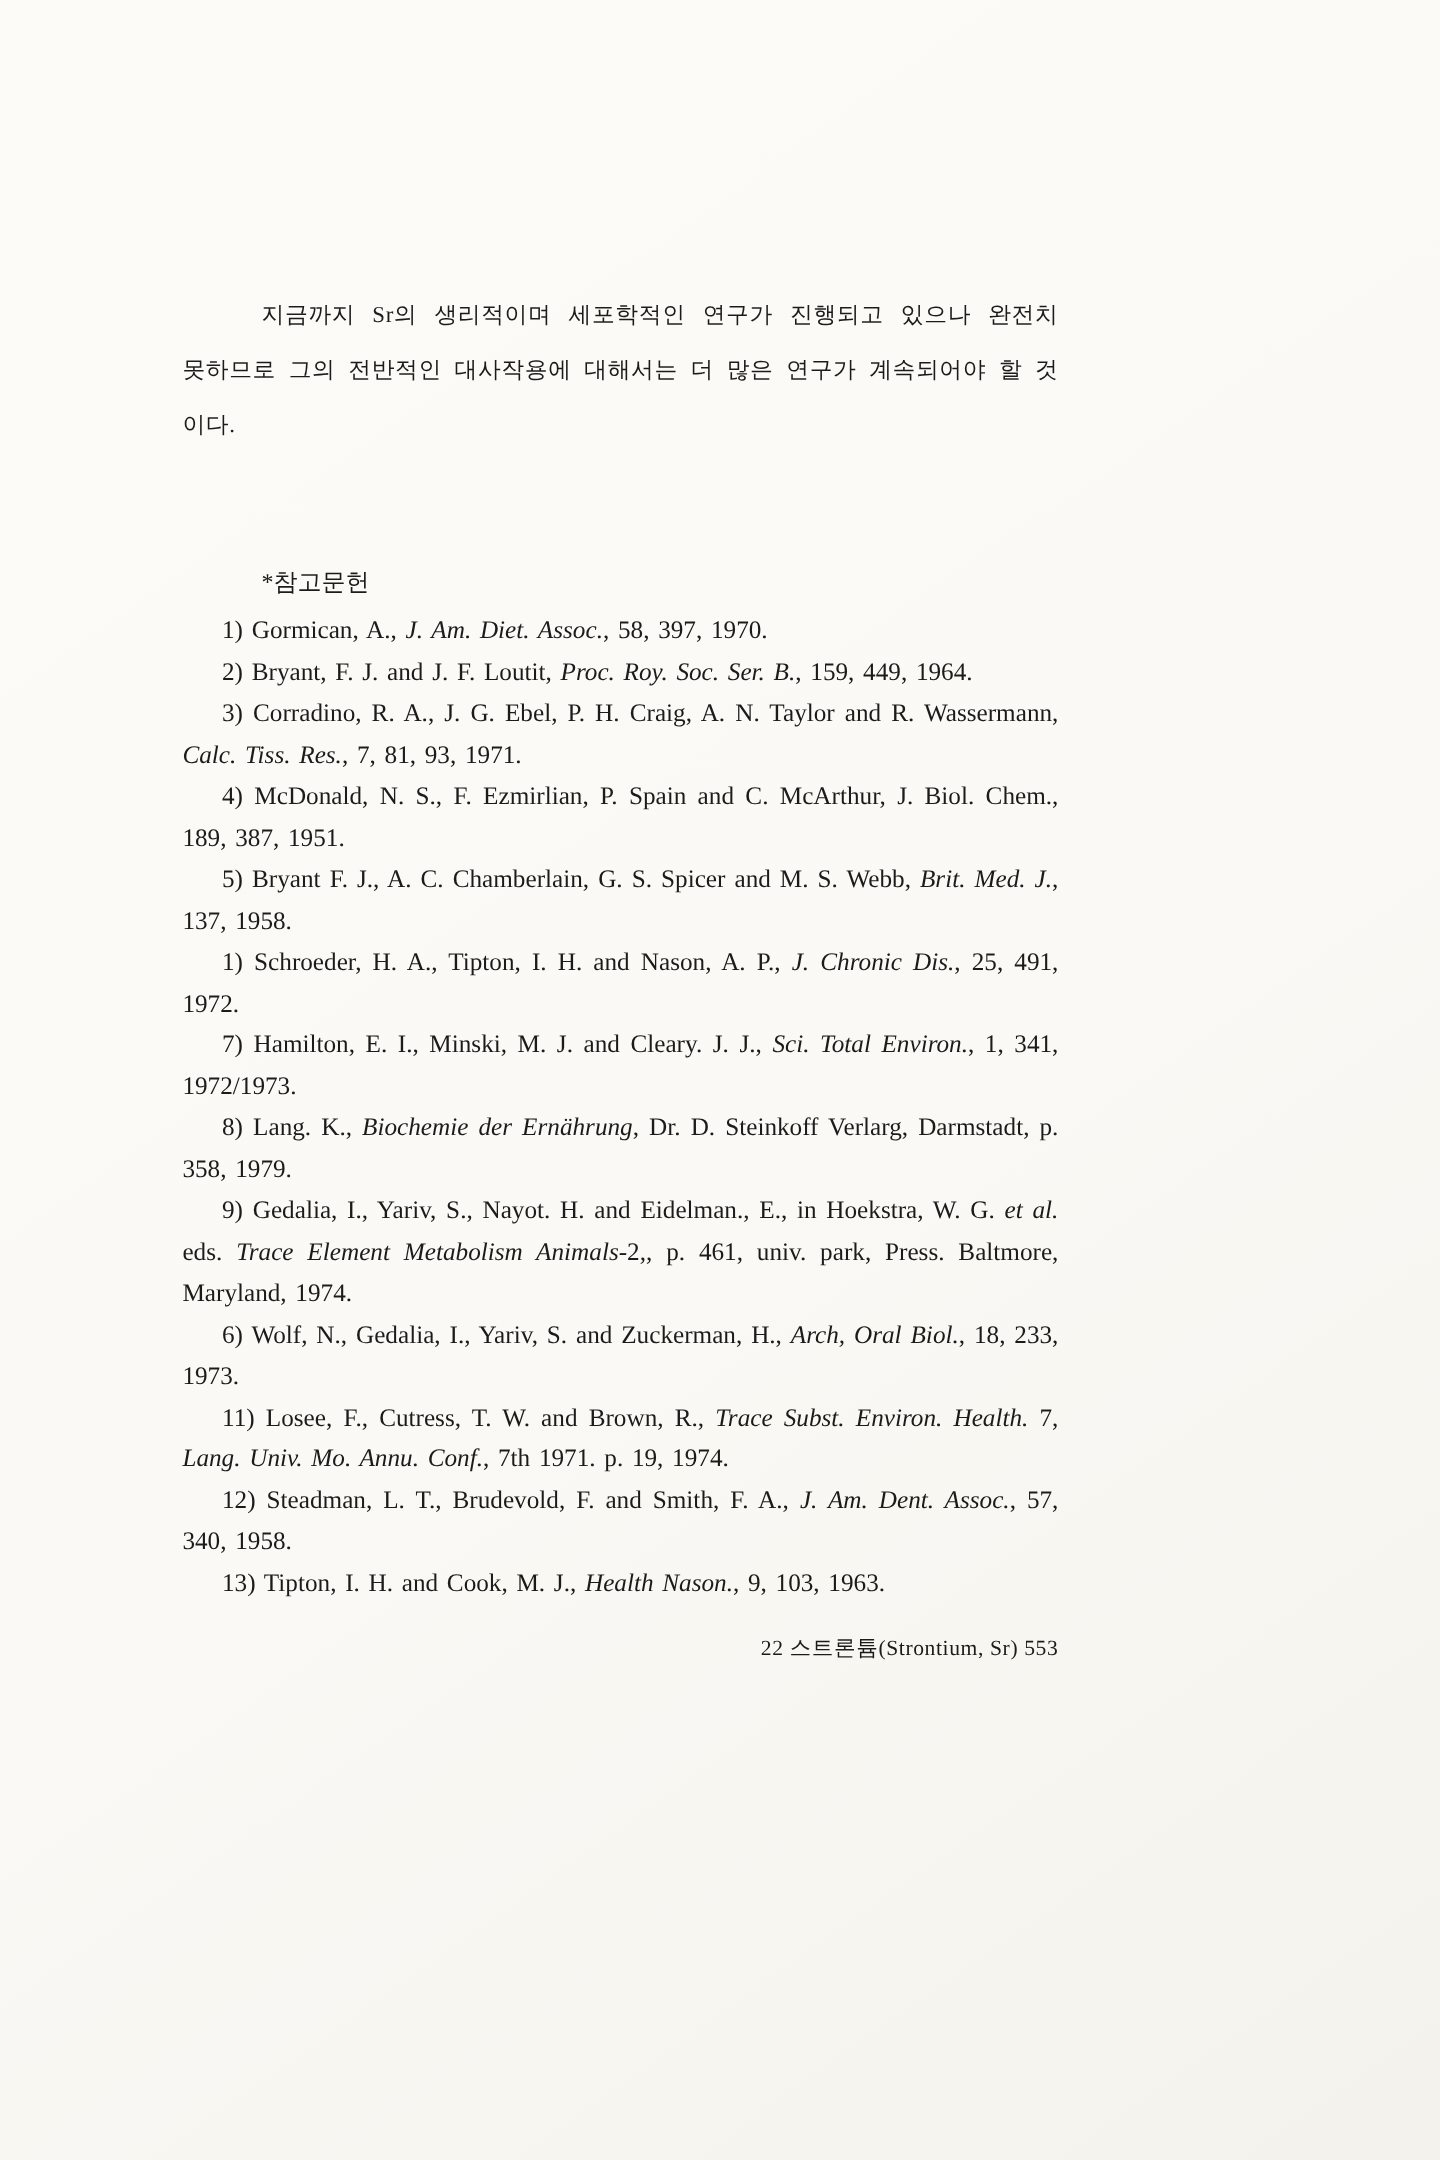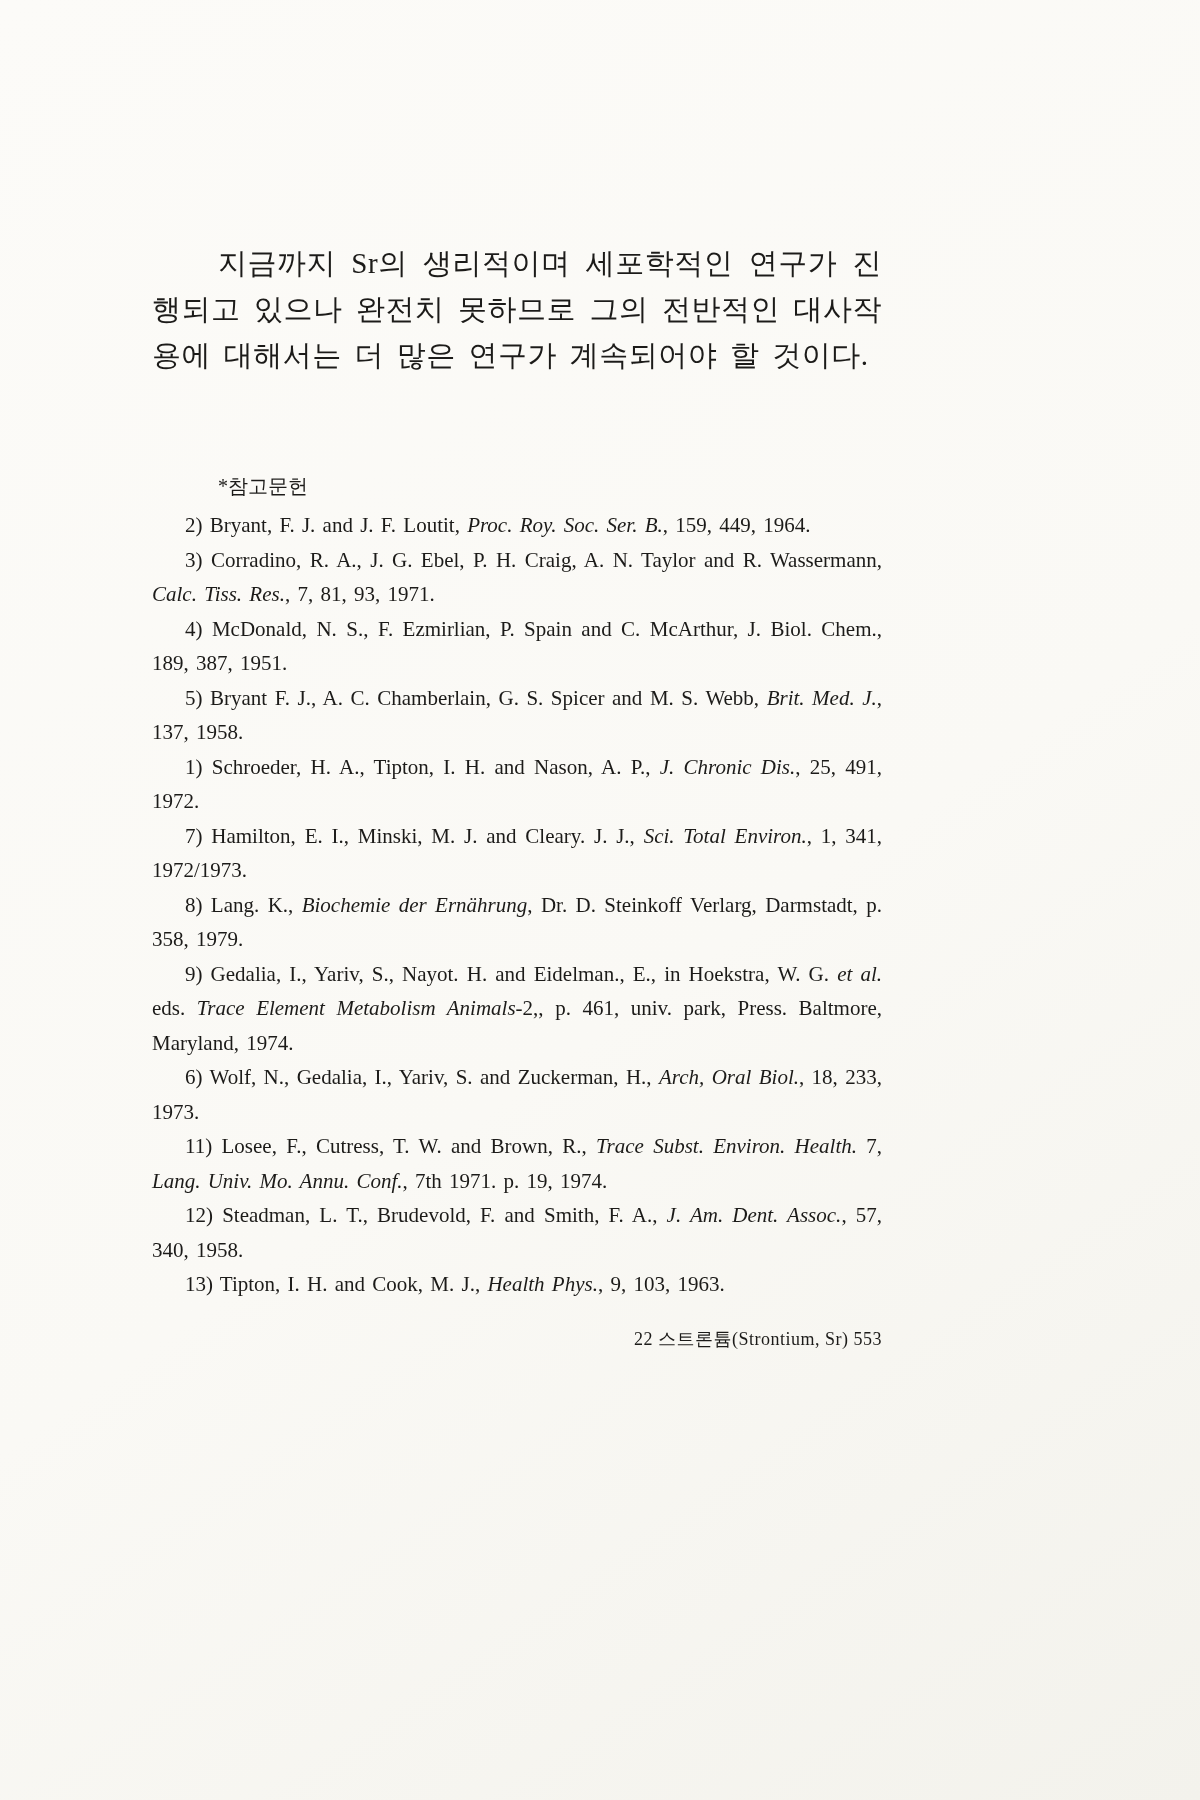--- a/index.html
+++ b/index.html
@@ -18,21 +18,21 @@
     overflow: hidden;
   }
   .content {
     position: absolute;
     left: 152px;
     top: 240px;
     width: 730px;
   }
   .intro {
     margin: 0;
-    font-size: 29px;
+    font-size: 19px;
     line-height: 46px;
     text-indent: 66px;
     text-align: justify;
     word-spacing: 5px;
     letter-spacing: 0.5px;
   }
   .ref-heading {
     margin: 90px 0 0 66px;
     font-size: 20px;
     line-height: 36px;
@@ -59,32 +59,33 @@
 <body style="color: rgb(28, 27, 25);">
 
 <div class="page">
   <div class="content">
 
     <p class="intro">지금까지 Sr의 생리적이며 세포학적인 연구가 진행되고 있으나 완전치 못하므로 그의 전반적인 대사작용에 대해서는 더 많은 연구가 계속되어야 할 것이다.</p>
 
     <p class="ref-heading">*참고문헌</p>
 
     <div class="refs">
+        <p class="ref"><span>1) Gormican, A., </span><span class="it">J. Am. Diet. Assoc.</span><span>, 58, 397, 1970.</span></p>
         <p class="ref"><span>2) Bryant, F. J. and J. F. Loutit, </span><span class="it">Proc. Roy. Soc. Ser. B.</span><span>, 159, 449, 1964.</span></p>
         <p class="ref"><span>3) Corradino, R. A., J. G. Ebel, P. H. Craig, A. N. Taylor and R. Wassermann, </span><span class="it">Calc. Tiss. Res.</span><span>, 7, 81, 93, 1971.</span></p>
         <p class="ref"><span>4) McDonald, N. S., F. Ezmirlian, P. Spain and C. McArthur, J. Biol. Chem., 189, 387, 1951.</span></p>
         <p class="ref"><span>5) Bryant F. J., A. C. Chamberlain, G. S. Spicer and M. S. Webb, </span><span class="it">Brit. Med. J.</span><span>, 137, 1958.</span></p>
         <p class="ref"><span>1) Schroeder, H. A., Tipton, I. H. and Nason, A. P., </span><span class="it">J. Chronic Dis.</span><span>, 25, 491, 1972.</span></p>
         <p class="ref"><span>7) Hamilton, E. I., Minski, M. J. and Cleary. J. J., </span><span class="it">Sci. Total Environ.</span><span>, 1, 341, 1972/1973.</span></p>
         <p class="ref"><span>8) Lang. K., </span><span class="it">Biochemie der Ernährung</span><span>, Dr. D. Steinkoff Verlarg, Darmstadt, p. 358, 1979.</span></p>
         <p class="ref"><span>9) Gedalia, I., Yariv, S., Nayot. H. and Eidelman., E., in Hoekstra, W. G. </span><span class="it">et al.</span><span> eds. </span><span class="it">Trace Element Metabolism Animals</span><span>-2,, p. 461, univ. park, Press. Baltmore, Maryland, 1974.</span></p>
         <p class="ref"><span>6) Wolf, N., Gedalia, I., Yariv, S. and Zuckerman, H., </span><span class="it">Arch, Oral Biol.</span><span>, 18, 233, 1973.</span></p>
         <p class="ref"><span>11) Losee, F., Cutress, T. W. and Brown, R., </span><span class="it">Trace Subst. Environ. Health.</span><span> 7, </span><span class="it">Lang. Univ. Mo. Annu. Conf.</span><span>, 7th 1971. p. 19, 1974.</span></p>
         <p class="ref"><span>12) Steadman, L. T., Brudevold, F. and Smith, F. A., </span><span class="it">J. Am. Dent. Assoc.</span><span>, 57, 340, 1958.</span></p>
-        <p class="ref"><span>13) Tipton, I. H. and Cook, M. J., </span><span class="it">Health Phys.</span><span>, 9, 103, 1963.</span></p>
+        <p class="ref"><span>13) Tipton, I. H. and Cook, M. J., </span><span class="it">Health Nason.</span><span>, 9, 103, 1963.</span></p>
       </div>
 
     <div class="footer">
       <span>22 스트론튬(Strontium, Sr) 553</span>
     </div>
 
   </div>
 </div>
 
 </body></html>

